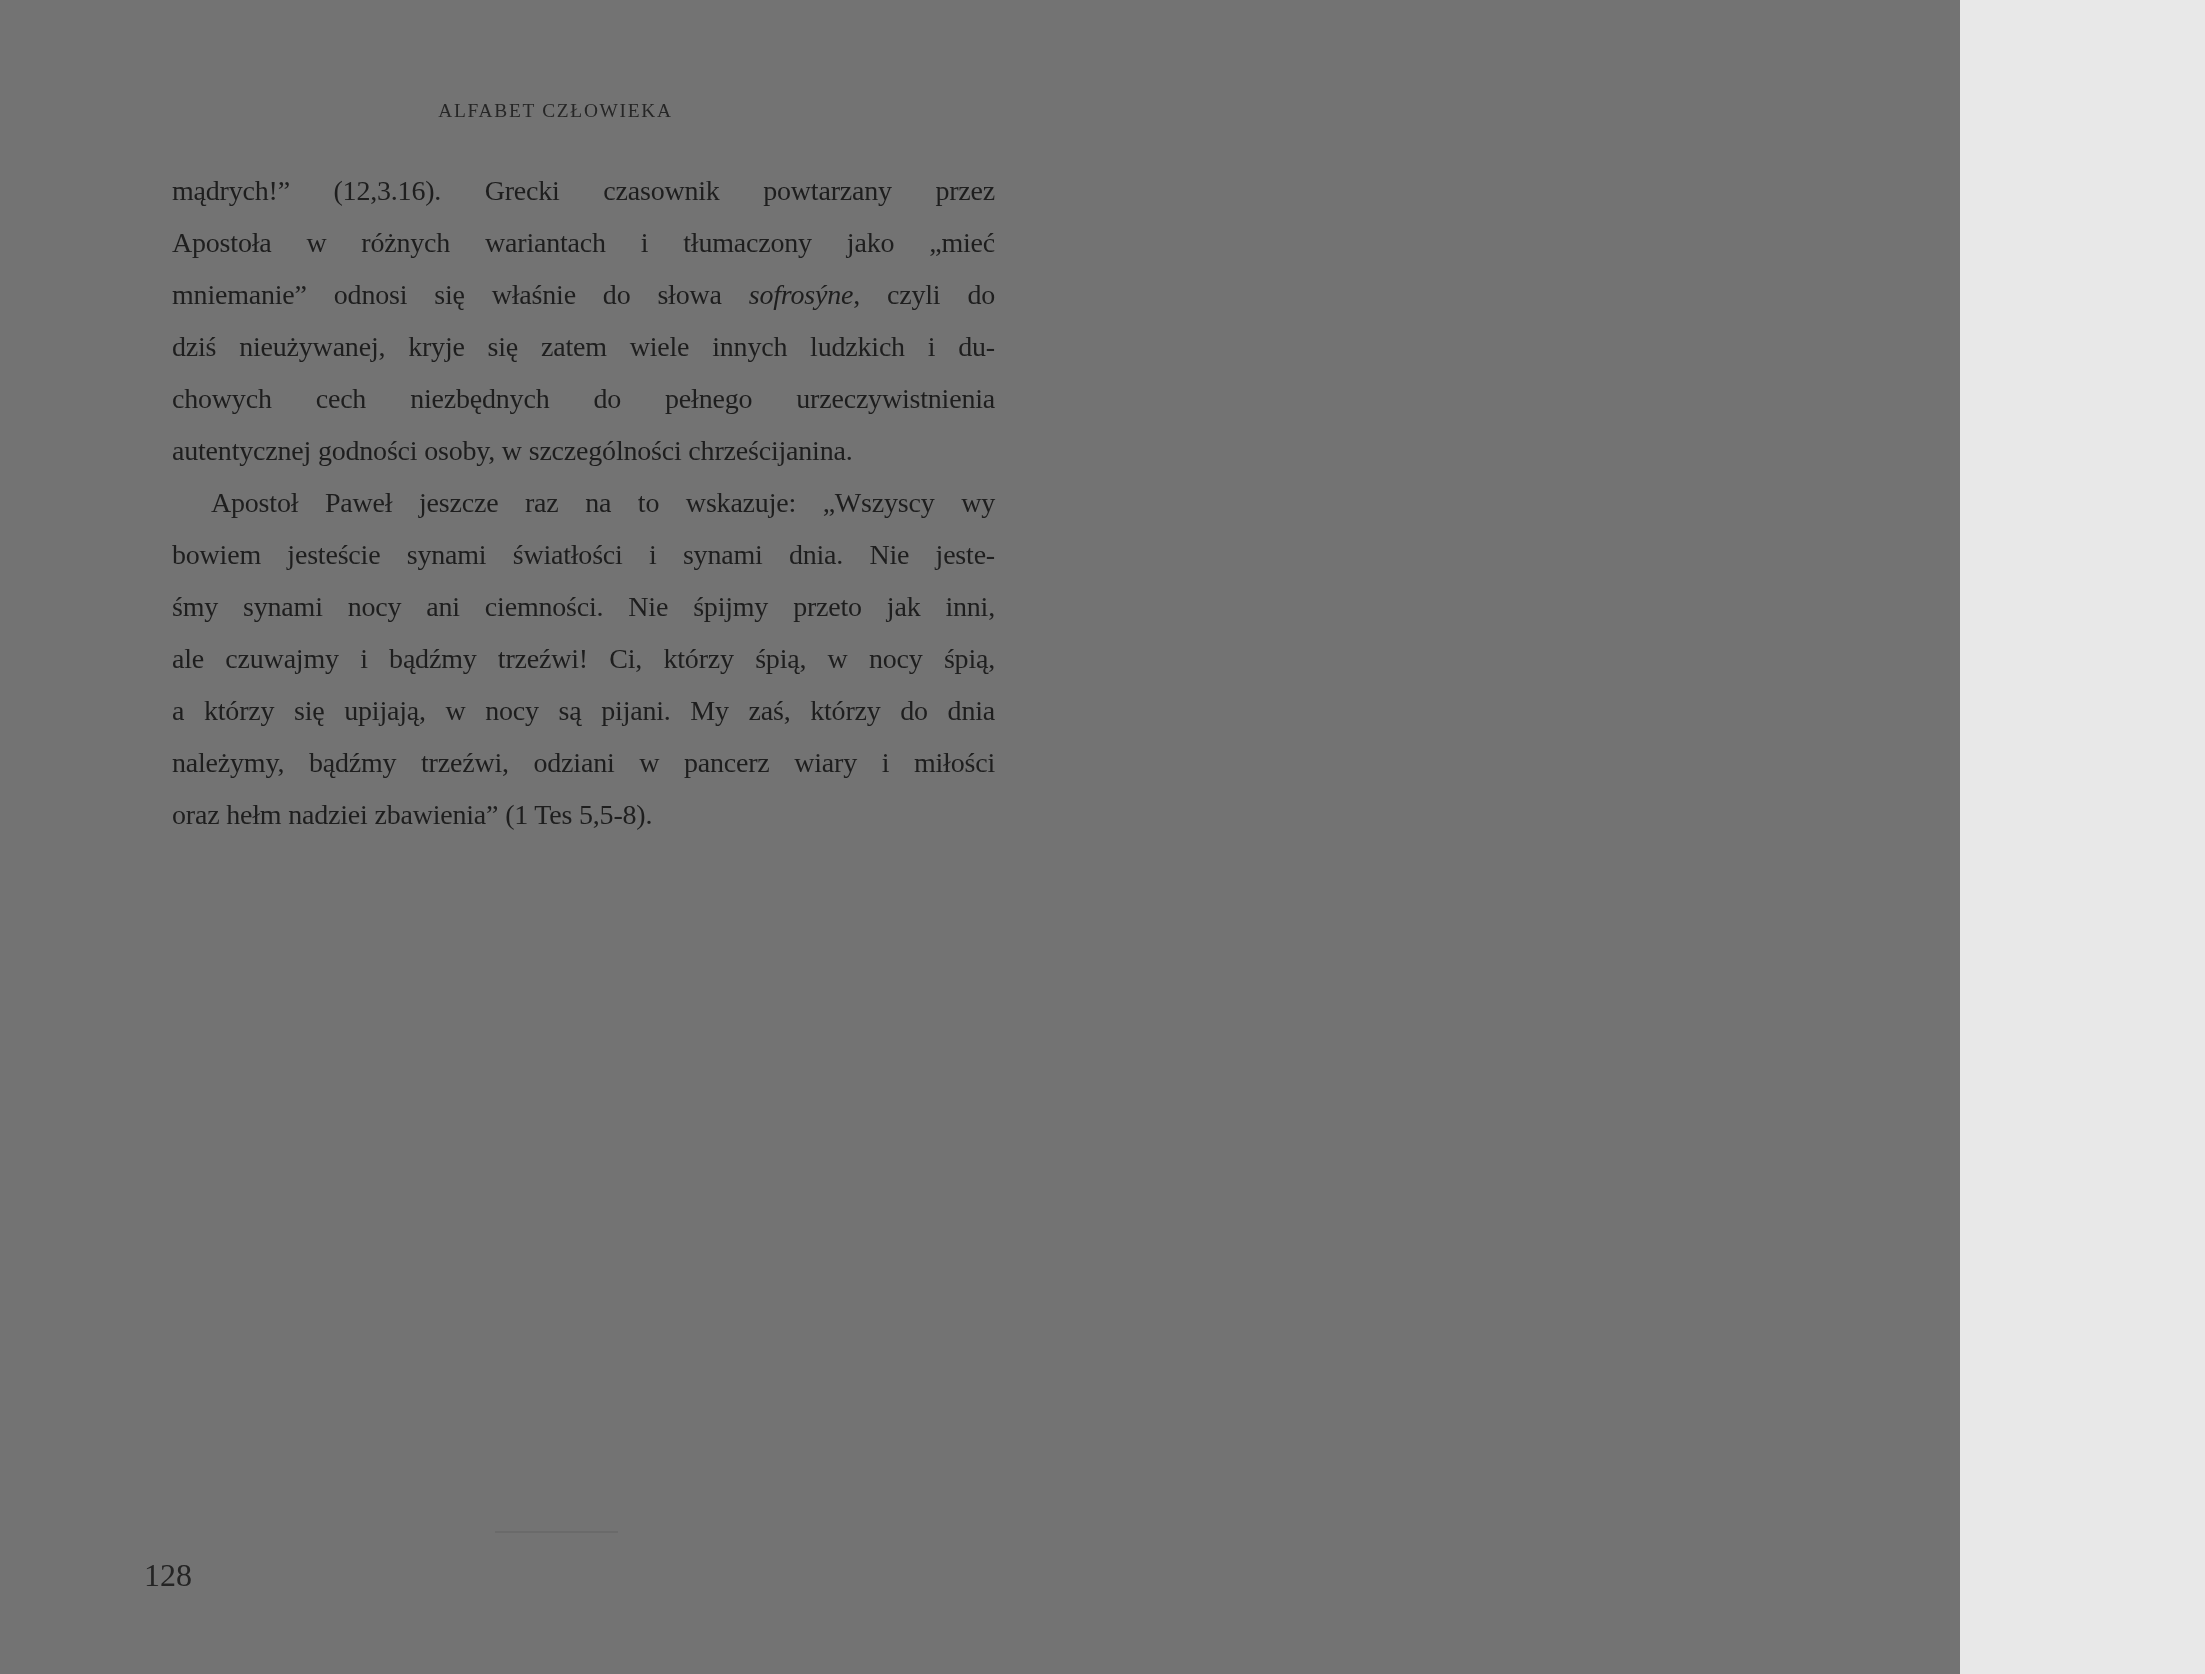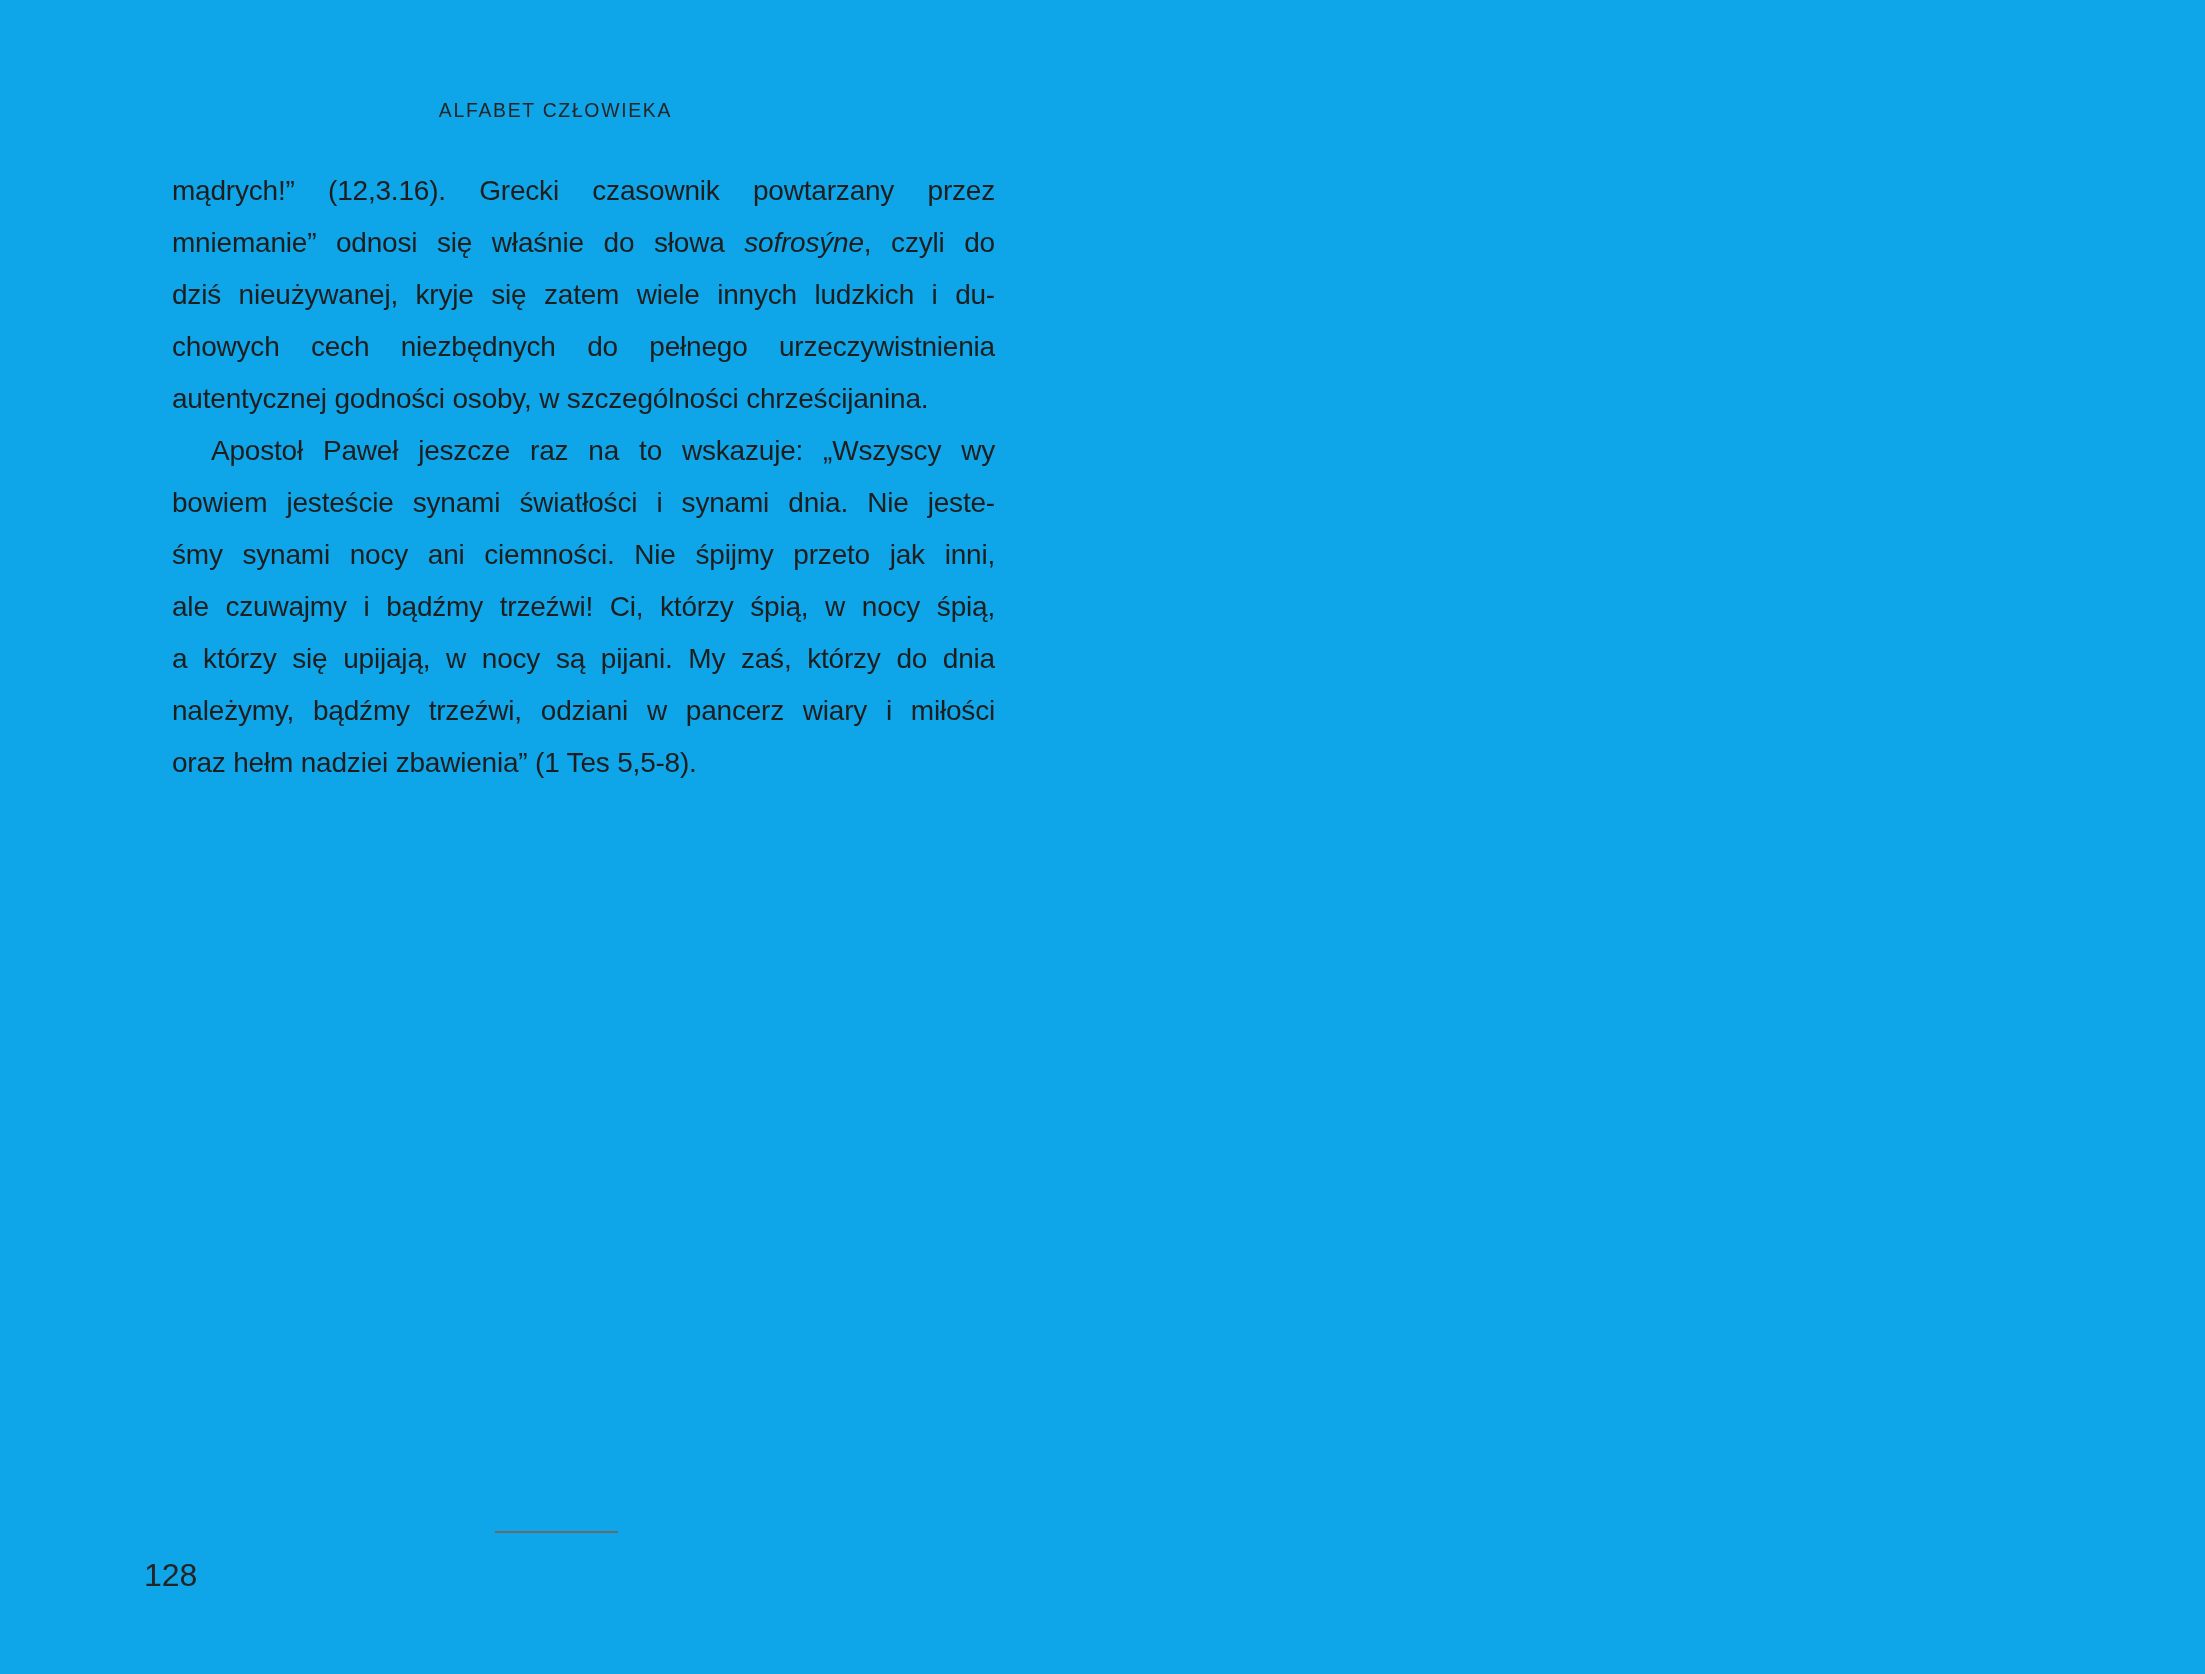--- a/index.html
+++ b/index.html
@@ -1,21 +1,21 @@
 <!DOCTYPE html>
 <html style="font-size:11px"><head>
 <meta charset="utf-8">
 <style>
   html, body { margin: 0; padding: 0; background: #e8e8e8; }
   .spread {
     position: relative;
-    width: 2205px;
+    width: 1960px;
     height: 1674px;
-    background: #0ea5e9;
-    font-family: Liberation Sans, sans-serif;
+    background: #737373;
+    font-family: Liberation Serif, serif;
     color: #1e1e1e;
     overflow: hidden;
   }
   .page { position: absolute; top: 0; height: 1674px; }
   .page.left  { left: 0;     width: 1102px; }
   .page.right { left: 1102px; width: 1103px; }
 
   .running-header {
     position: absolute;
     left: 144px; top: 101px; width: 823px;
@@ -66,20 +66,21 @@
 <body>
 
 <div class="spread">
 
   <div class="page left">
     <div class="running-header">ALFABET CZŁOWIEKA</div>
 
     <div class="body-block bleft">
       <div>
         <div class="line j">mądrych!” (12,3.16). Grecki czasownik powtarzany przez</div>
+        <div class="line j">Apostoła w różnych wariantach i tłumaczony jako „mieć</div>
         <div class="line j">
           <span>mniemanie” odnosi się właśnie do słowa </span><span class="it">sofrosýne</span><span>, czyli do</span>
         </div>
         <div class="line j">dziś nieużywanej, kryje się zatem wiele innych ludzkich i du-</div>
         <div class="line j">chowych cech niezbędnych do pełnego urzeczywistnienia</div>
         <div class="line last">autentycznej godności osoby, w szczególności chrześcijanina.</div>
       </div>
       <div>
         <div class="line j ind">Apostoł Paweł jeszcze raz na to wskazuje: „Wszyscy wy</div>
         <div class="line j">bowiem jesteście synami światłości i synami dnia. Nie jeste-</div>

